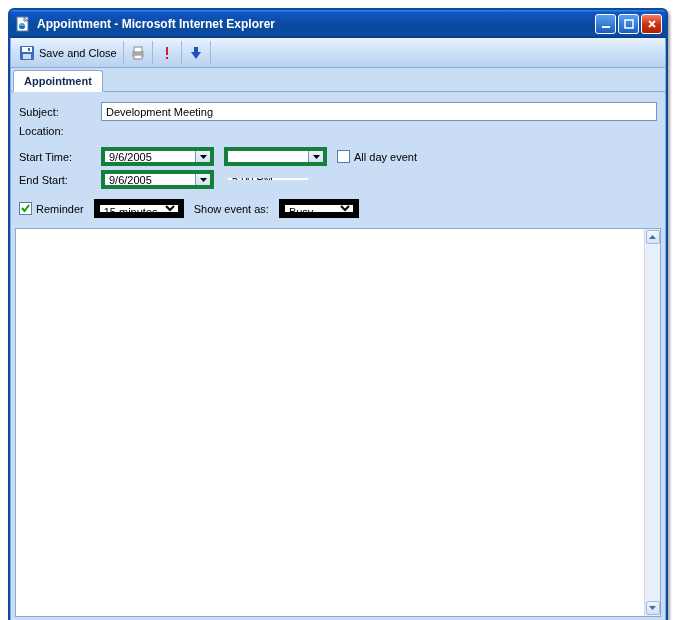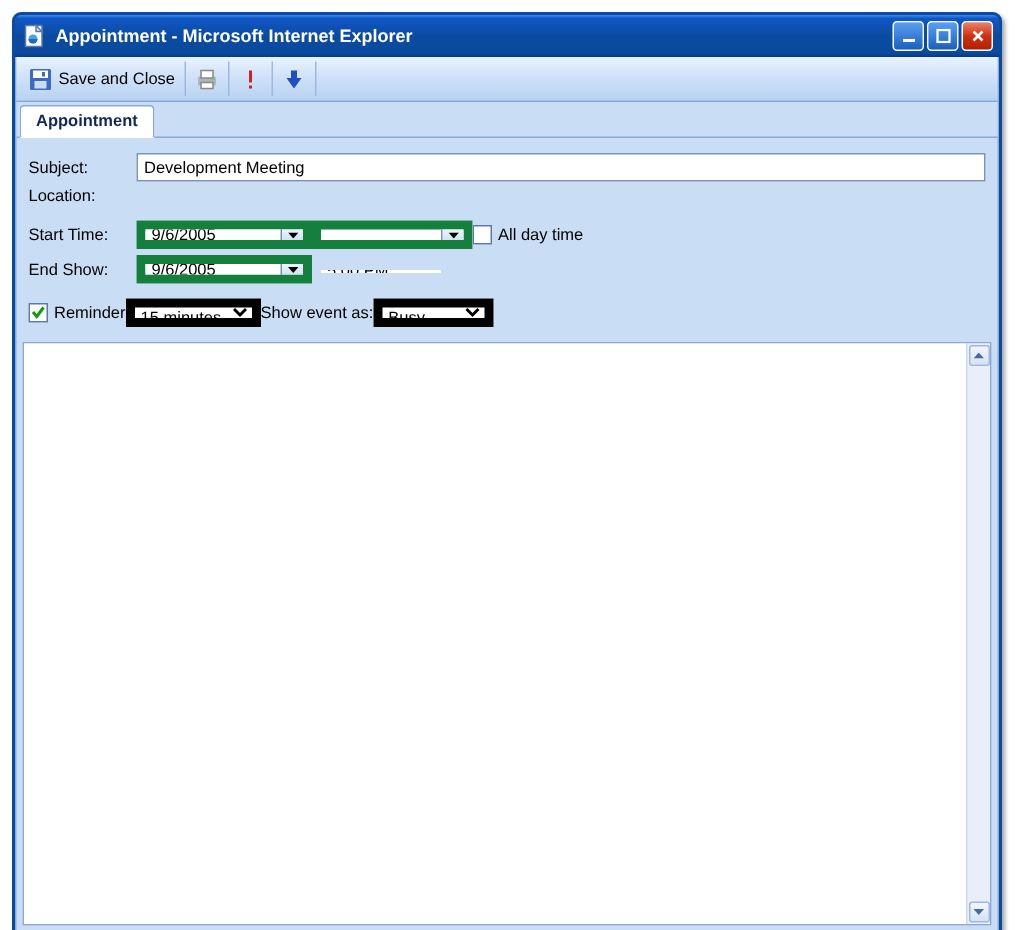--- a/index.html
+++ b/index.html
@@ -105,37 +105,37 @@
   }
 
   .form {
     padding: 10px 8px 6px 8px;
     color: #000;
   }
   .row {
     display: flex;
     align-items: center;
     margin-bottom: 4px;
-    gap: 0;
+    gap: 10px;
   }
   .row.spaced { margin-top: 10px; }
   .lbl { width: 72px; flex-shrink:0; }
   .text-input {
     flex: 1;
     height: 19px;
     border: 1px solid #7a92b8;
     background: #fff;
     padding: 1px 4px;
     font: inherit;
     color: #000;
   }
   .combo {
     display: inline-flex;
     height: 19px;
-    border: 6px solid #15803d;
+    border: 4px solid #15803d;
     background: #fff;
     align-items: stretch;
   }
   .combo input {
     border: none;
     padding: 1px 4px;
     font: inherit;
     width: 90px;
     background:#fff;
     color:#000;
@@ -302,26 +302,26 @@
         <span class="combo time">
           <input type="text" value="5:00 PM" style="">
           <span class="drop">
               <svg width="7" height="4" viewBox="0 0 7 4">
                 <path d="M0 0 L7 0 L3.5 4 Z" fill="#000"></path>
               </svg>
             </span>
         </span>
         <span class="chk-row">
           <span class="checkbox"></span>
-          <span>All day time</span>
+          <span>All day event</span>
         </span>
       </div>
 
       <div class="row">
-        <span class="lbl">End Show:</span>
+        <span class="lbl">End Start:</span>
         <span class="combo">
           <input type="text" value="9/6/2005" style="">
           <span class="drop">
               <svg width="7" height="4" viewBox="0 0 7 4">
                 <path d="M0 0 L7 0 L3.5 4 Z" fill="#000"></path>
               </svg>
             </span>
         </span>
       </div>
 

